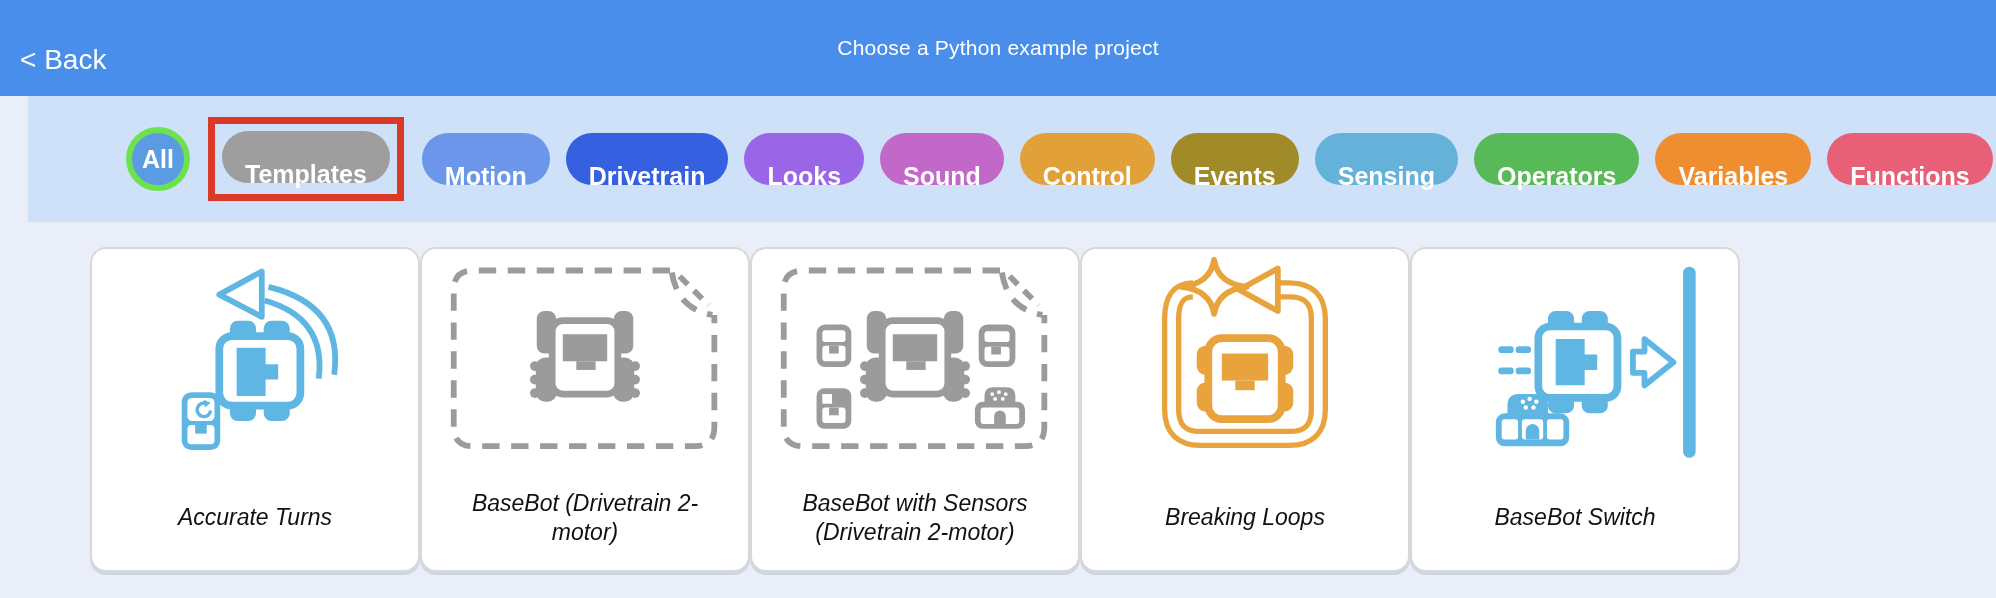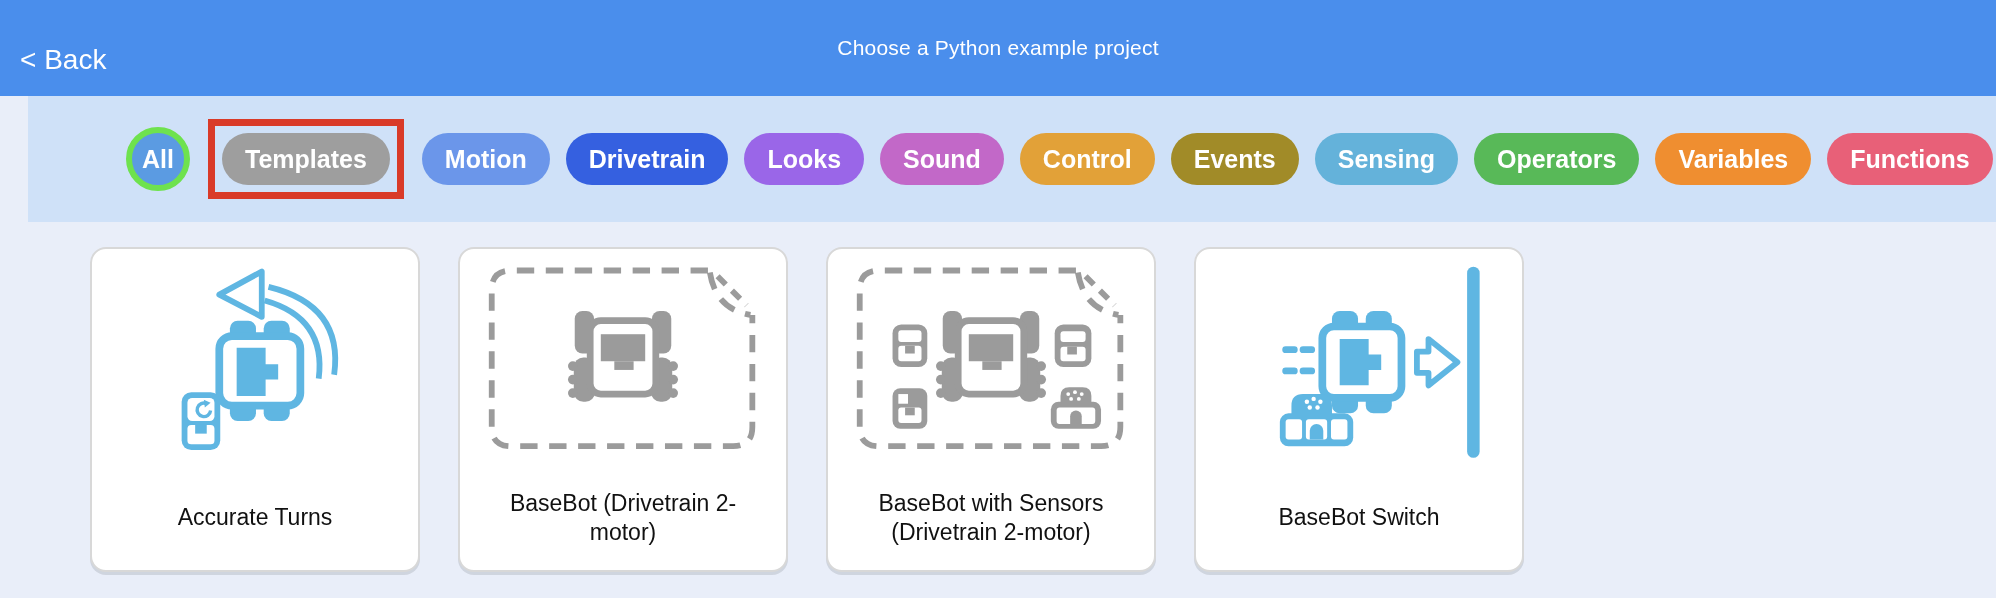--- a/index.html
+++ b/index.html
@@ -44,21 +44,21 @@
     background: #cfe1f8;
     display: flex;
     align-items: center;
     padding-left: 98px;
     gap: 16px;
   }
   .pill {
     height: 52px;
     border: none;
     border-radius: 26px;
-    padding: 0 23px;
+    padding: 17px 23px;
     color: #ffffff;
     font-family: "Liberation Sans", sans-serif;
     font-size: 25px;
     font-weight: 700;
     line-height: 52px;
     cursor: pointer;
     white-space: nowrap;
   }
   .pill-all {
     width: 64px;
@@ -72,21 +72,21 @@
   .highlight-box {
     border: 7px solid #d93a28;
     padding: 7px;
     margin: 0 2px;
   }
 
   
   .cards {
     padding: 25px 0 0 90px;
     display: flex;
-    gap: 38px;
+    font-style: italic;
   }
   .card {
     width: 330px;
     height: 325px;
     background: #ffffff;
     border: 2px solid #d8d8d8;
     border-radius: 16px;
     box-shadow: 0 3px 0 rgba(160,165,175,0.35);
     display: flex;
     flex-direction: column;
@@ -242,20 +242,40 @@
           <circle cx="241" cy="147" r="2" fill="#ffffff"></circle>
           <rect x="212" y="150" width="52" height="28" rx="8"></rect>
           <rect x="218" y="156" width="40" height="17" rx="3" fill="#ffffff"></rect>
           <path d="M 232 173 v-8 a 6 6 0 0 1 12 0 v8 z"></path>
         </g>
       </svg>
     </div>
     <div class="card-label">BaseBot with Sensors (Drivetrain 2-motor)</div>
   </article>
 
+  <article class="card">
+    <div class="card-icon">
+      <svg viewBox="0 0 300 230" xmlns="http://www.w3.org/2000/svg">
+        <path d="M 178 34 H 196 Q 226 34 226 64 V 158 Q 226 188 196 188 H 104 Q 74 188 74 158 V 64 Q 74 34 96 34" fill="none" stroke="#e8a33c" stroke-width="20"></path>
+        <path d="M 178 34 H 196 Q 226 34 226 64 V 158 Q 226 188 196 188 H 104 Q 74 188 74 158 V 64 Q 74 34 96 34" fill="none" stroke="#ffffff" stroke-width="9"></path>
+        <polygon points="144,34 184,12 184,56" fill="#ffffff" stroke="#e8a33c" stroke-width="6" stroke-linejoin="round"></polygon>
+        <path d="M118,3 C121,21 133,29 152,31 C133,33 121,41 118,59 C115,41 103,33 84,31 C103,29 115,21 118,3 Z" fill="#ffffff" stroke="#e8a33c" stroke-width="6" stroke-linejoin="round"></path>
+        <g fill="#e8a33c">
+          <rect x="100" y="92" width="24" height="30" rx="9"></rect>
+          <rect x="100" y="130" width="24" height="30" rx="9"></rect>
+          <rect x="176" y="92" width="24" height="30" rx="9"></rect>
+          <rect x="176" y="130" width="24" height="30" rx="9"></rect>
+          <rect x="112" y="84" width="76" height="84" rx="14" fill="#ffffff" stroke="#e8a33c" stroke-width="8"></rect>
+          <rect x="126" y="100" width="48" height="28"></rect>
+          <rect x="140" y="128" width="20" height="10"></rect>
+        </g>
+      </svg>
+    </div>
+    <div class="card-label">Breaking Loops</div>
+  </article>
 
   <article class="card">
     <div class="card-icon">
       <svg viewBox="0 0 300 230" xmlns="http://www.w3.org/2000/svg">
         <g stroke="#5fb6e2" stroke-width="7" stroke-linecap="round" fill="none">
           <path d="M 74 96 h 9 M 92 96 h 9 M 74 118 h 9 M 92 118 h 9"></path>
         </g>
         <g fill="#5fb6e2">
           <rect x="122" y="56" width="27" height="24" rx="8"></rect>
           <rect x="157" y="56" width="27" height="24" rx="8"></rect>

